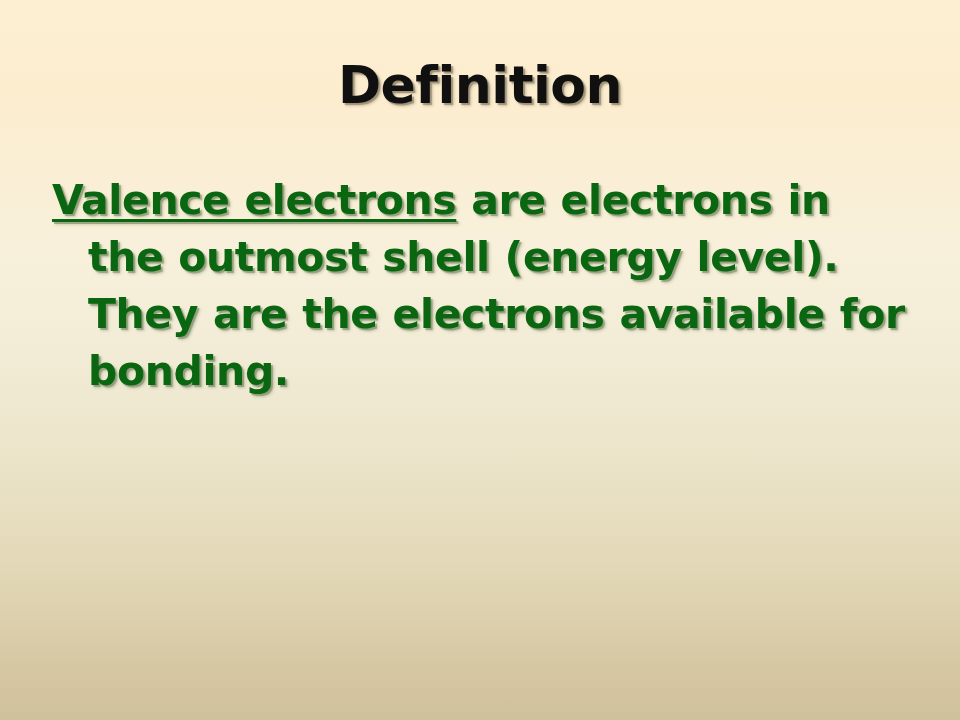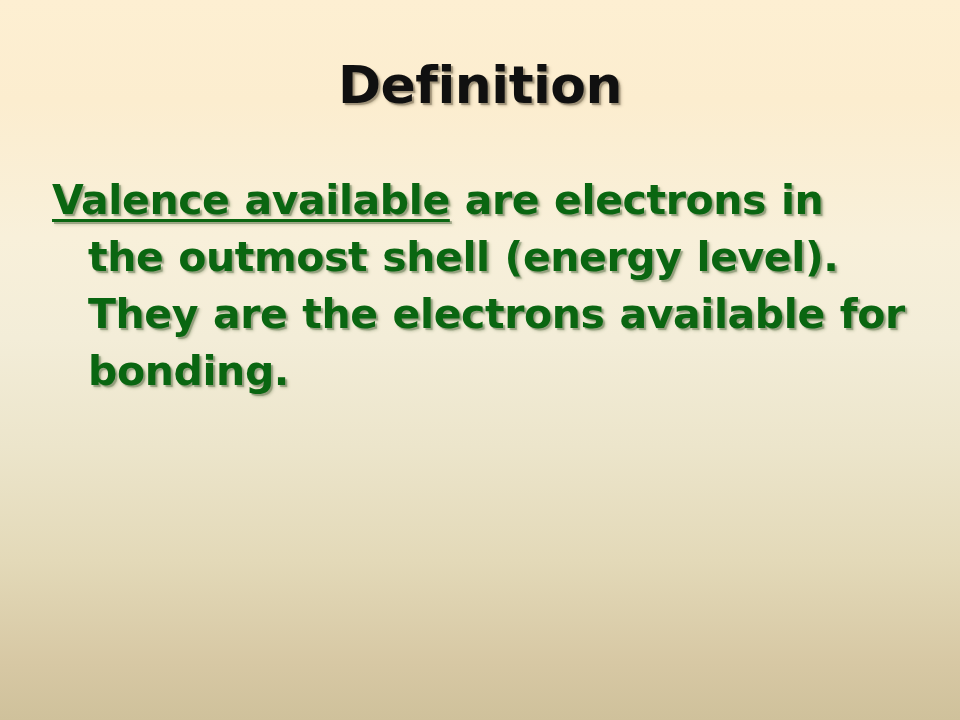--- a/index.html
+++ b/index.html
@@ -98,16 +98,16 @@
 </head>
 <body>
 
 <div id="slide">
 
   <div id="title-block">
     <h1 id="slide-title">Definition</h1>
   </div>
 
   <div id="body-block">
-    <p id="body-paragraph"><span id="body-term">Valence available</span><span id="body-rest"> are electrons in the outmost shell (energy level). They are the electrons available for bonding.</span></p>
+    <p id="body-paragraph"><span id="body-term">Valence electrons</span><span id="body-rest"> are electrons in the outmost shell (energy level). They are the electrons available for bonding.</span></p>
   </div>
 
 </div>
 
 </body></html>

